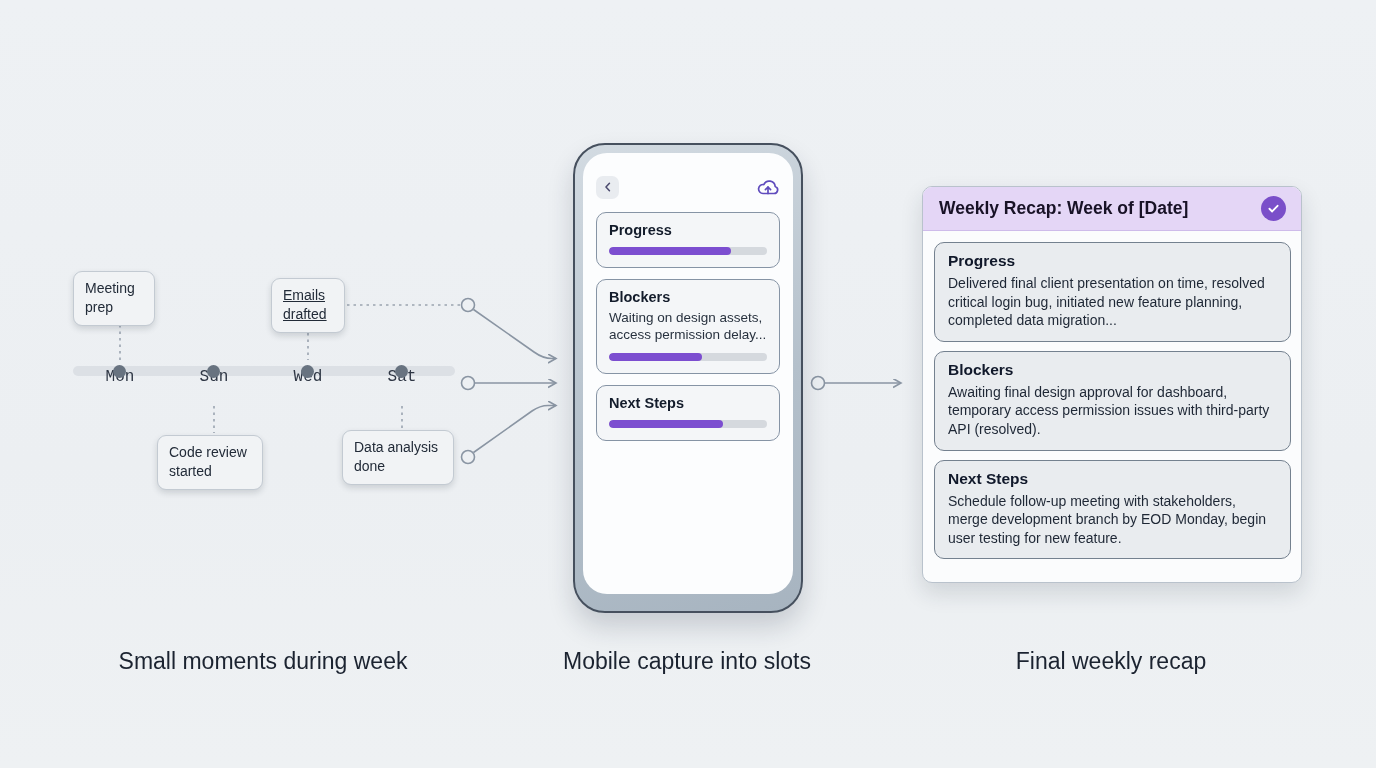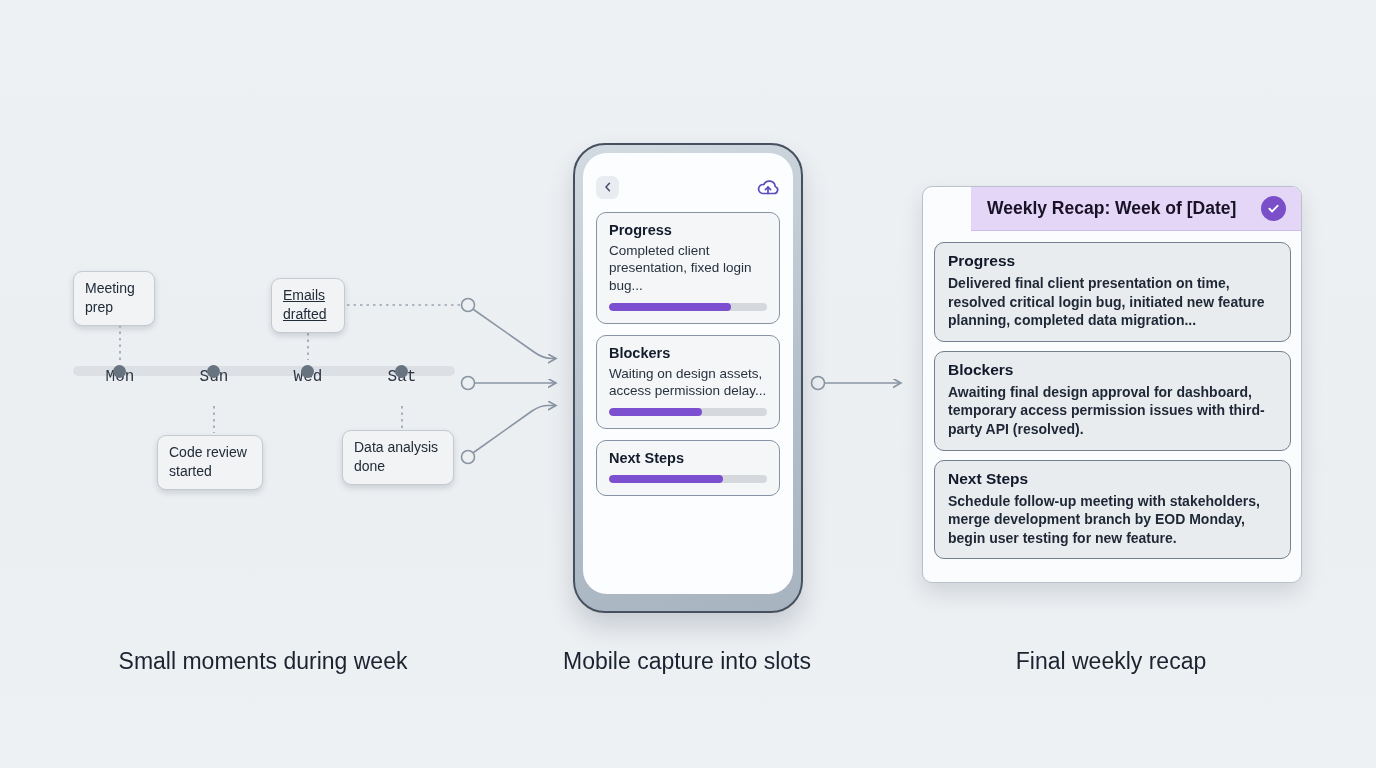--- a/index.html
+++ b/index.html
@@ -100,38 +100,37 @@
     border-radius: 10px;
     box-shadow: 0 10px 22px rgba(30,41,59,.14);
     overflow: hidden;
   }
   .recap-header {
     height: 44px;
     background: #e4d6f6;
     border-bottom: 1px solid #cebbea;
     display: flex; align-items: center; justify-content: space-between;
     padding: 0 15px 0 16px;
-    margin-left: 48px;
   }
   .recap-title { font-size: 17.5px; font-weight: 700; color: #181226; }
   .check-badge {
     width: 25px; height: 25px; border-radius: 50%;
     background: #7a4fc9;
     display: flex; align-items: center; justify-content: center;
     cursor: pointer;
   }
   .recap-body { padding: 11px 10px 11px 11px; display: flex; flex-direction: column; gap: 9px; }
   .recap-section {
     background: #e9eceF;
     border: 1px solid #74818f;
     border-radius: 10px;
     padding: 9px 13px 11px 13px;
   }
   .section-title { font-size: 15.5px; font-weight: 700; color: #10182a; }
-  .section-body  { margin-top: 4px; font-size: 14px; line-height: 1.33; color: #1e2735; font-weight: bold; }
+  .section-body  { margin-top: 4px; font-size: 14px; line-height: 1.33; color: #1e2735; }
 
   
   .caption {
     position: absolute; top: 648px; z-index: 2;
     transform: translateX(-50%);
     font-size: 23px; color: #1b2330; white-space: nowrap;
   }
 </style>
 </head>
 <body>
@@ -195,21 +194,20 @@
             <path d="M7 18.5 A4.5 4.5 0 1 1 7.8 9.56 A6 6 0 0 1 19.2 11.5 A3.6 3.6 0 0 1 18 18.5 Z"></path>
             <line x1="12" y1="18.5" x2="12" y2="12.2"></line>
             <polyline points="9.4,14.6 12,12 14.6,14.6"></polyline>
           </svg>
         </span>
       </div>
 
 
       <div class="slot-card first">
         <div class="slot-title">Progress</div>
-        <div class="slot-body">Completed client presentation, fixed login bug...</div>
         <div class="slot-track">
           <div class="slot-fill" style="width: 77%;"></div>
         </div>
       </div>
 
       <div class="slot-card">
         <div class="slot-title">Blockers</div>
         <div class="slot-body">Waiting on design assets, access permission delay...</div>
         <div class="slot-track">
           <div class="slot-fill" style="width: 59%;"></div>

